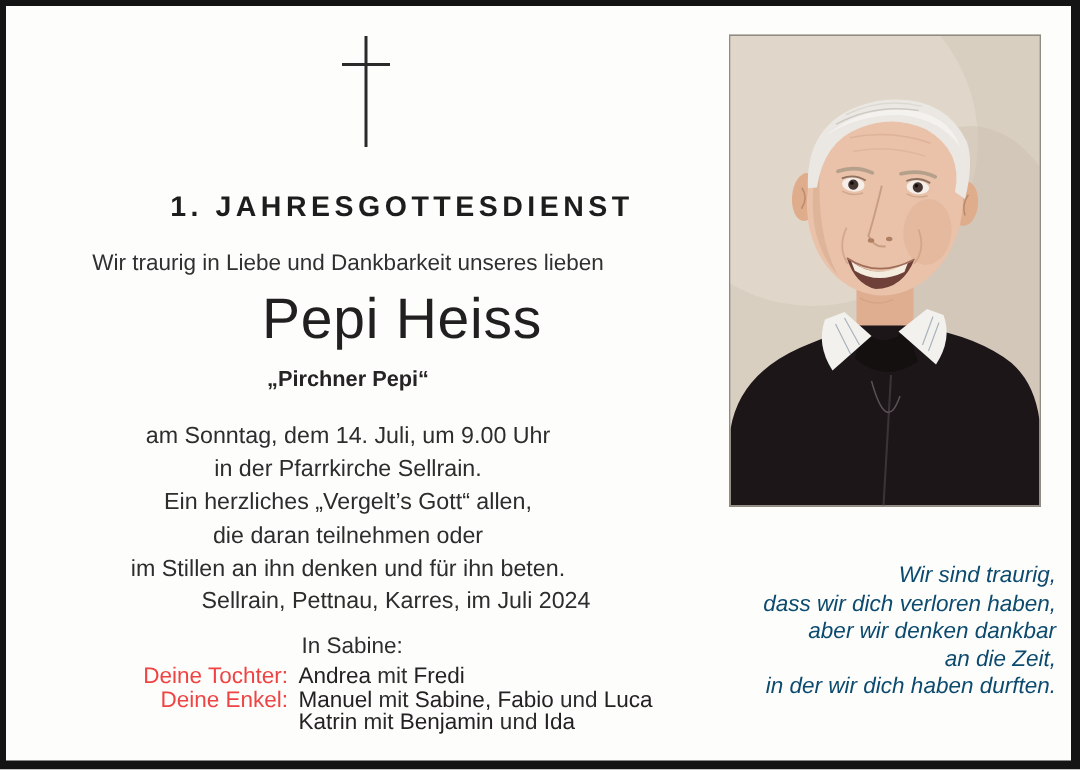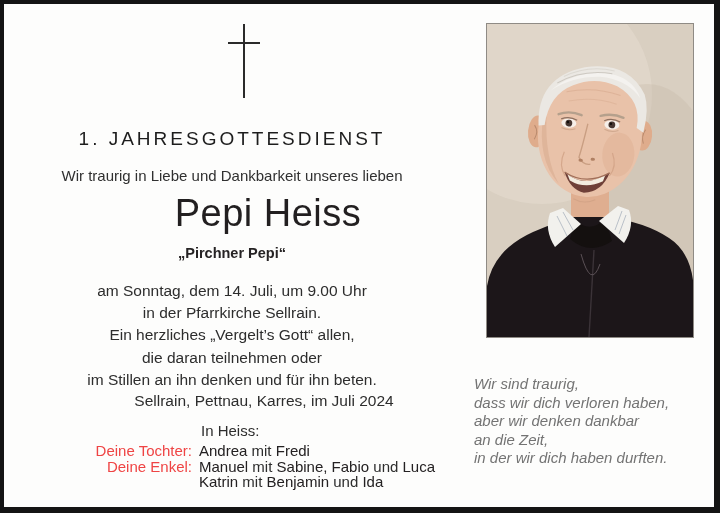--- a/index.html
+++ b/index.html
@@ -14,21 +14,21 @@
     color: #2d2d2d;
     overflow: hidden;
   }
   .abs { position: absolute; }
   .left-col { left: 0; top: 0; width: 456px; text-align: center; }
 
   .cross { left: 224px; top: 20px; width: 32px; height: 74px; }
   .cross-v { position: absolute; left: 15px; top: 0; width: 2px; height: 74px; background: #2a2a2a; }
   .cross-h { position: absolute; left: 0; top: 18px; width: 32px; height: 2px; background: #2a2a2a; }
 
-  .heading  { top: 124px; font-size: 19px; font-weight: normal; letter-spacing: 3px; color: #1d1d1d; }
+  .heading  { top: 124px; font-size: 19px; font-weight: bold; letter-spacing: 3px; color: #1d1d1d; margin-left: 36px; }
   .intro    { top: 163px; font-size: 15px; color: #303030; }
   .name     { top: 188px; font-size: 38px; font-weight: normal; color: #221f20; letter-spacing: 0.5px; padding-left: 36px; }
   .nickname { top: 241px; font-size: 14.5px; font-weight: bold; color: #262324; }
   .service  { top: 276px; font-size: 15.5px; line-height: 22px; }
   .thanks   { top: 320px; font-size: 15.5px; line-height: 22.5px; }
   .places   { top: 388px; font-size: 15.5px; padding-left: 32px; }
   .inliebe  { left: 197px; top: 418px; font-size: 15px; }
 
   .family {
     left: 2px; top: 439px; width: 452px;
@@ -42,22 +42,22 @@
   .b { font-weight: normal; color: #242122; }
 
   .photo {
     left: 482px; top: 19px; width: 206px; height: 313px;
     border: 1px solid #8f8b85; background: #d9cfc1;
   }
   .photo svg { display: block; }
 
   .quote {
     left: 470px; top: 371px; width: 230px;
-    text-align: left; font-style: italic;
-    font-size: 15px; line-height: 18.5px; color: #737373;
+    text-align: right; font-style: italic;
+    font-size: 15px; line-height: 18.5px; color: #0c4a6e;
   }
 </style>
 </head>
 <body>
 
 <div class="card">
 
   <div class="abs cross">
     <div class="cross-v"></div>
     <div class="cross-h"></div>
@@ -73,21 +73,21 @@
     <div>in der Pfarrkirche Sellrain.</div>
   </div>
 
   <div class="abs left-col thanks">
     <div>Ein herzliches „Vergelt’s Gott“ allen,</div>
     <div>die daran teilnehmen oder</div>
     <div>im Stillen an ihn denken und für ihn beten.</div>
   </div>
 
   <div class="abs left-col places">Sellrain, Pettnau, Karres, im Juli 2024</div>
-  <div class="abs inliebe">In Heiss:</div>
+  <div class="abs inliebe">In Sabine:</div>
 
   <div class="abs family">
     <div class="fam-label">Deine Tochter:</div>
     <div class="fam-value"><span class="b">Andrea</span><span> mit </span><span class="b">Fredi</span></div>
     <div class="fam-label">Deine Enkel:</div>
     <div class="fam-value">
       <div><span class="b">Manuel</span><span> mit </span><span class="b">Sabine, Fabio</span><span> und </span><span class="b">Luca</span></div>
       <div><span class="b">Katrin</span><span> mit </span><span class="b">Benjamin</span><span> und </span><span class="b">Ida</span></div>
     </div>
   </div>

